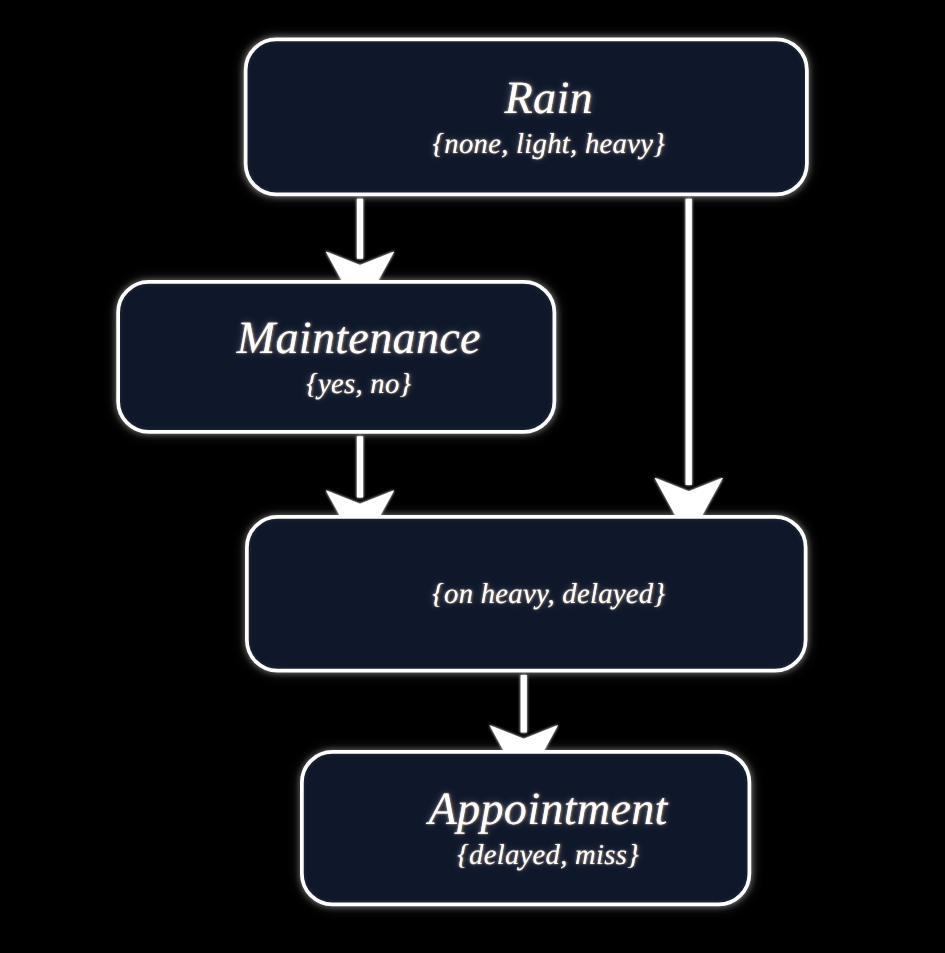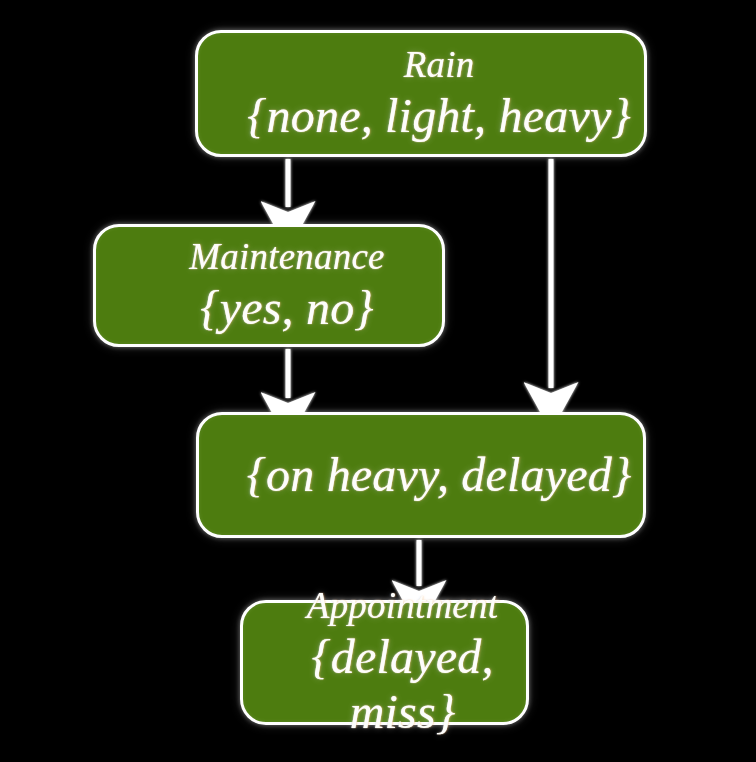--- a/index.html
+++ b/index.html
@@ -26,21 +26,21 @@
     top: 0;
     width: 756px;
     height: 762px;
     pointer-events: none;
   }
   .node {
     position: absolute;
     box-sizing: border-box;
     border: 3px solid #ffffff;
     border-radius: 26px;
-    background: #4d7c0f;
+    background: #0f172a;
     display: flex;
     flex-direction: column;
     align-items: center;
     justify-content: center;
     text-align: center;
     color: #fdfdfb;
     font-style: italic;
     line-height: 1.16;
     letter-spacing: 0.2px;
     text-shadow:
@@ -54,27 +54,27 @@
       inset 0 0 4px rgba(255,255,255,0.10);
     padding-left: 36px;
   }
   .node-title {
     display: block;
     font-size: 37px;
     margin-bottom: 1px;
   }
   .node-states {
     display: block;
-    font-size: 48px;
+    font-size: 23px;
   }
   
   #node-rain         { left: 195px; top: 30px;  width: 452px; height: 127px; }
   #node-maintenance  { left: 93px;  top: 224px; width: 352px; height: 123px; }
   #node-train        { left: 196px; top: 412px; width: 450px; height: 126px; }
-  #node-appointment  { left: 240px; top: 600px; width: 289px; height: 125px; }
+  #node-appointment  { left: 240px; top: 600px; width: 361px; height: 125px; }
 </style>
 </head>
 <body>
 
 <div id="canvas">
 
   <svg id="edge-layer" viewBox="0 0 756 762" width="756" height="762" aria-hidden="true">
     <defs>
       <marker id="arrowhead" markerWidth="10" markerHeight="11" refX="1.2" refY="5.5" orient="auto" markerUnits="strokeWidth">
         <path d="M 0 0 L 10 5.5 L 0 11 L 2.2 5.5 Z" fill="#ffffff"></path>

